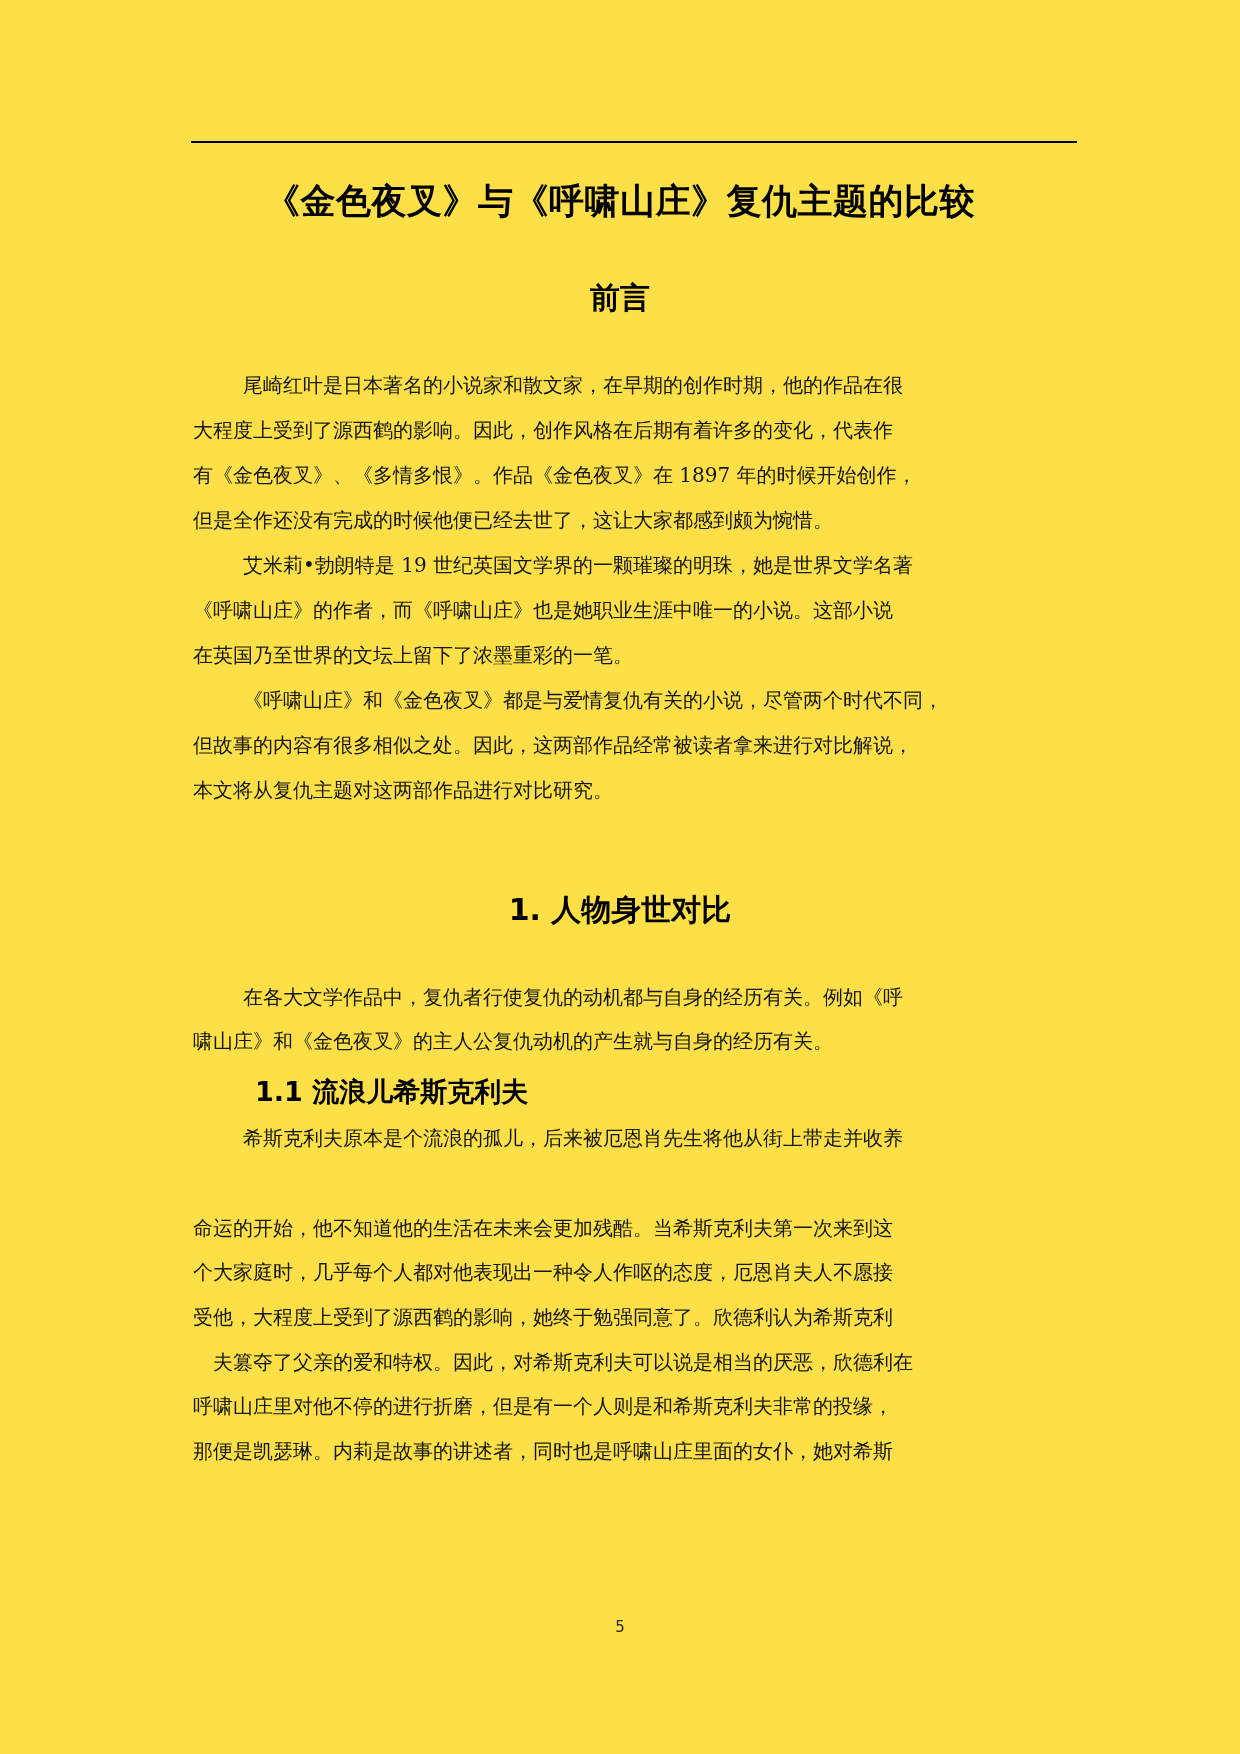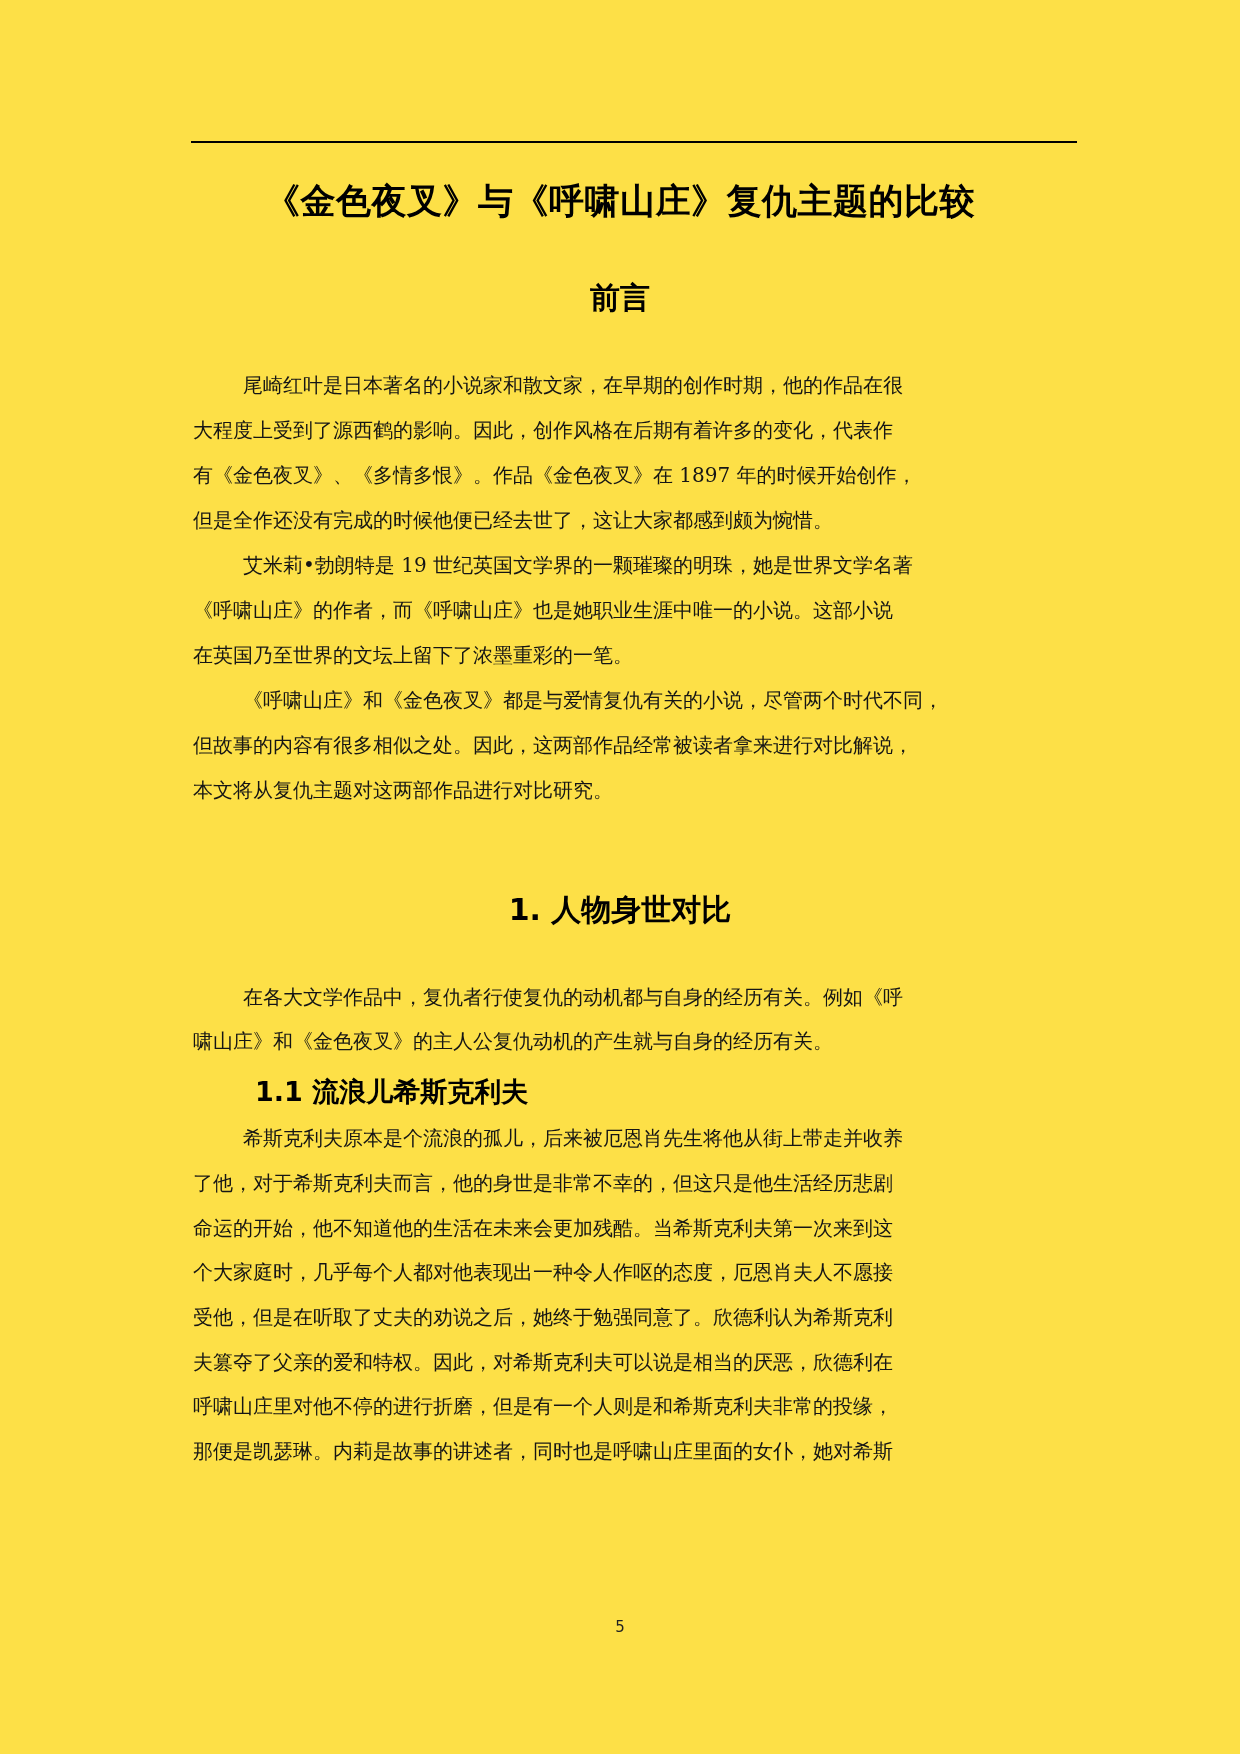--- a/index.html
+++ b/index.html
@@ -115,23 +115,22 @@
   <p class="line" style="top:773px;">本文将从复仇主题对这两部作品进行对比研究。</p>
 
   <h2 class="section-heading" style="top:888px;">1. 人物身世对比</h2>
 
   <p class="line indent" style="top:980px;">在各大文学作品中，复仇者行使复仇的动机都与自身的经历有关。例如《呼</p>
   <p class="line" style="top:1024px;">啸山庄》和《金色夜叉》的主人公复仇动机的产生就与自身的经历有关。</p>
 
   <h3 class="sub-heading" style="top:1075px;">1.1 流浪儿希斯克利夫</h3>
 
   <p class="line indent" style="top:1121px;">希斯克利夫原本是个流浪的孤儿，后来被厄恩肖先生将他从街上带走并收养</p>
-  <p class="line" style="top:1166px;">了他，对于希斯克利夫而言，他的身世是非常不幸的，但这只是他生活经历悲剧</p>
   <p class="line" style="top:1211px;">命运的开始，他不知道他的生活在未来会更加残酷。当希斯克利夫第一次来到这</p>
   <p class="line" style="top:1255px;">个大家庭时，几乎每个人都对他表现出一种令人作呕的态度，厄恩肖夫人不愿接</p>
-  <p class="line" style="top:1300px;">受他，但是在听取了丈夫的劝说之后，她终于勉强同意了。欣德利认为希斯克利</p>
-  <p class="line" style="top:1345px;">夫篡夺了父亲的爱和特权。因此，对希斯克利夫可以说是相当的厌恶，欣德利在</p>
+  <p class="line" style="top:1300px;">受他，大程度上受到了源西鹤的影响，她终于勉强同意了。欣德利认为希斯克利</p>
+  <p class="line" style="top:1345px;margin-left:20px;">夫篡夺了父亲的爱和特权。因此，对希斯克利夫可以说是相当的厌恶，欣德利在</p>
   <p class="line" style="top:1389px;">呼啸山庄里对他不停的进行折磨，但是有一个人则是和希斯克利夫非常的投缘，</p>
   <p class="line" style="top:1434px;">那便是凯瑟琳。内莉是故事的讲述者，同时也是呼啸山庄里面的女仆，她对希斯</p>
 
   <div class="page-number">5</div>
 
 </div>
 
 </body></html>

